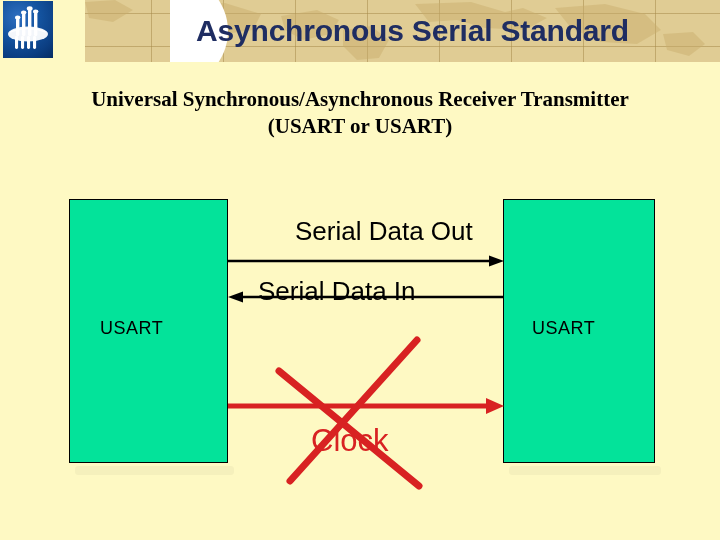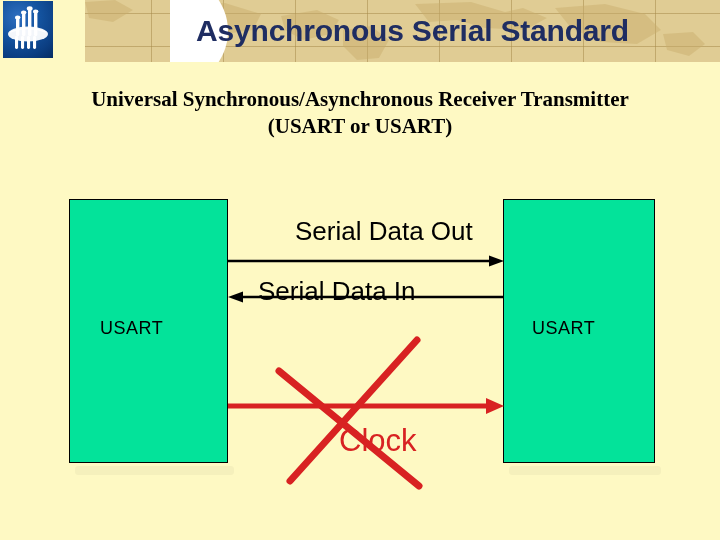--- a/index.html
+++ b/index.html
@@ -131,21 +131,20 @@
   #lbl-sdo { left: 250px; top: 216px; margin-left: 45px; }
   #lbl-sdi { left: 258px; top: 267px; margin-top: 9px; }
 
   #lbl-clock {
     position: absolute;
     left: 311px;
     top: 423px;
     color: #d82222;
     font-size: 31px;
     white-space: nowrap;
-    margin-left: 28px;
   }
 
   #box-shadow-l {
     position: absolute; left: 75px; top: 466px; width: 159px; height: 9px;
     background: rgba(0,0,0,0.035); border-radius: 3px;
   }
   #box-shadow-r {
     position: absolute; left: 509px; top: 466px; width: 152px; height: 9px;
     background: rgba(0,0,0,0.035); border-radius: 3px;
   }

